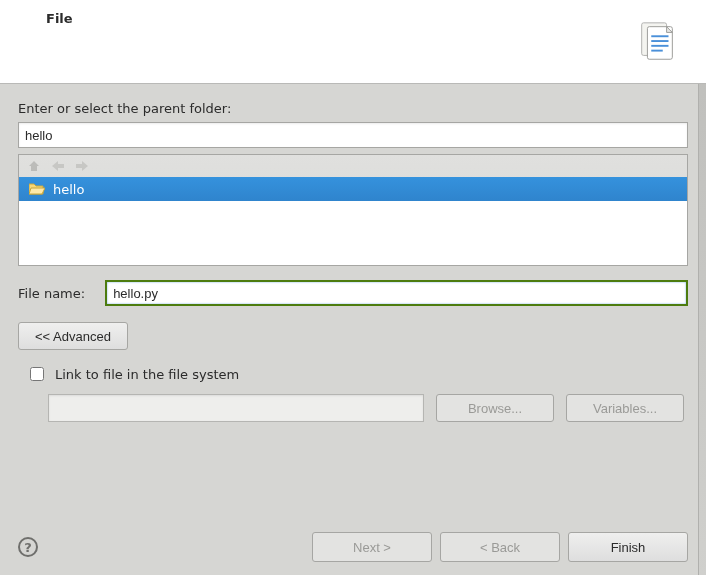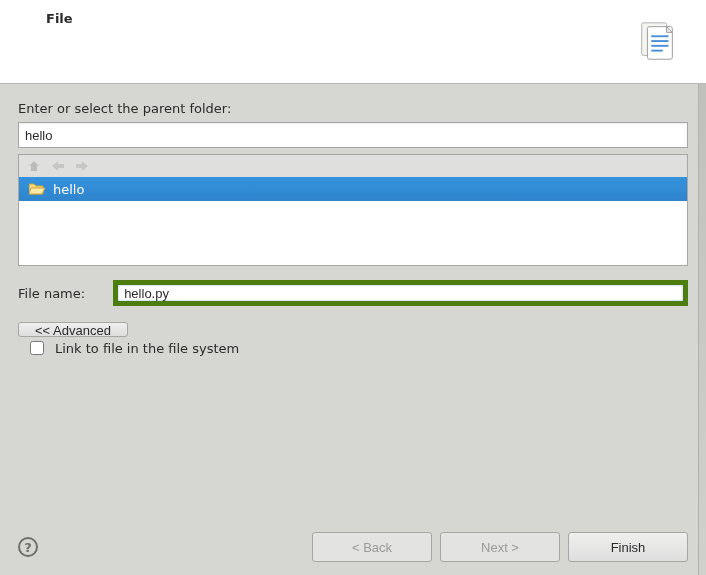--- a/index.html
+++ b/index.html
@@ -103,56 +103,55 @@
     color: #ffffff;
   }
   .folder-icon {
     width: 16px; height: 14px;
   }
 
   
   .row {
     display: flex;
     align-items: center;
-    gap: 12px;
+    gap: 20px;
     margin-top: 14px;
   }
   .row .lbl-inline {
     font-size: 13px;
     white-space: nowrap;
   }
   .row input.text-entry {
     flex: 1;
-    border: 5px solid #4d7c0f;
+    border: 2px solid #4d7c0f;
     outline: none;
     box-shadow: 0 0 2px #6aa9df inset;
-    margin-left: 16px;
   }
 
   
   button.btn {
-    height: 15px;
+    height: 28px;
     padding: 0 16px;
     font-size: 13px;
     background: linear-gradient(#efefee, #dedede);
     border: 1px solid #a6a6a3;
     border-radius: 3px;
     color: #2b2b2b;
     cursor: pointer;
   }
   button.btn:disabled,
   button.btn.disabled {
     color: #9a9a97;
     background: #e3e3e1;
     cursor: default;
   }
   .adv-btn { margin-top: 16px; }
 
   
-  .adv-sect { }
+  .adv-sect { margin-top: 14px; }
   .chk-row {
     display: flex; align-items: center; gap: 8px;
     margin-left: 8px;
   }
   .chk-row input[type=checkbox] {
     width: 14px; height: 14px;
   }
   .link-row {
     display: flex;
     align-items: center;
@@ -263,24 +262,29 @@
       <input class="text-entry" type="text" value="hello.py" style="">
     </div>
 
     <button class="btn adv-btn">&lt;&lt; Advanced</button>
 
     <div class="adv-sect">
       <div class="chk-row">
         <input type="checkbox" style="">
         <span>Link to file in the file system</span>
       </div>
+      <div class="link-row">
+        <input class="text-entry" type="text" disabled="" value="" style="">
+        <button class="btn disabled" disabled="">Browse...</button>
+        <button class="btn disabled" disabled="">Variables...</button>
+      </div>
     </div>
 
   </div>
 
   <div class="footer">
     <div class="help-icon">?</div>
+    <button class="btn disabled" disabled="">Next &gt;</button>
     <button class="btn disabled" disabled="">&lt; Back</button>
-    <button class="btn disabled" disabled="">Next &gt;</button>
     <button class="btn">Finish</button>
   </div>
 
 </div>
 
 </body></html>

